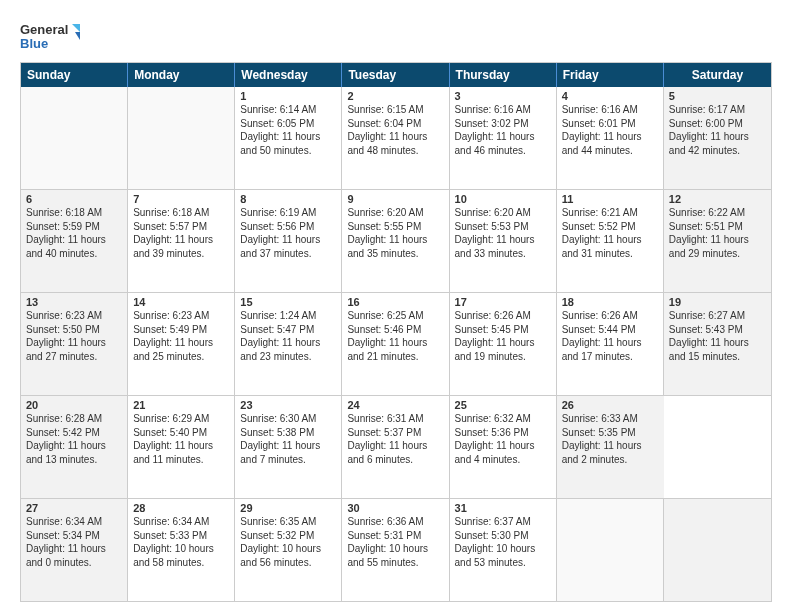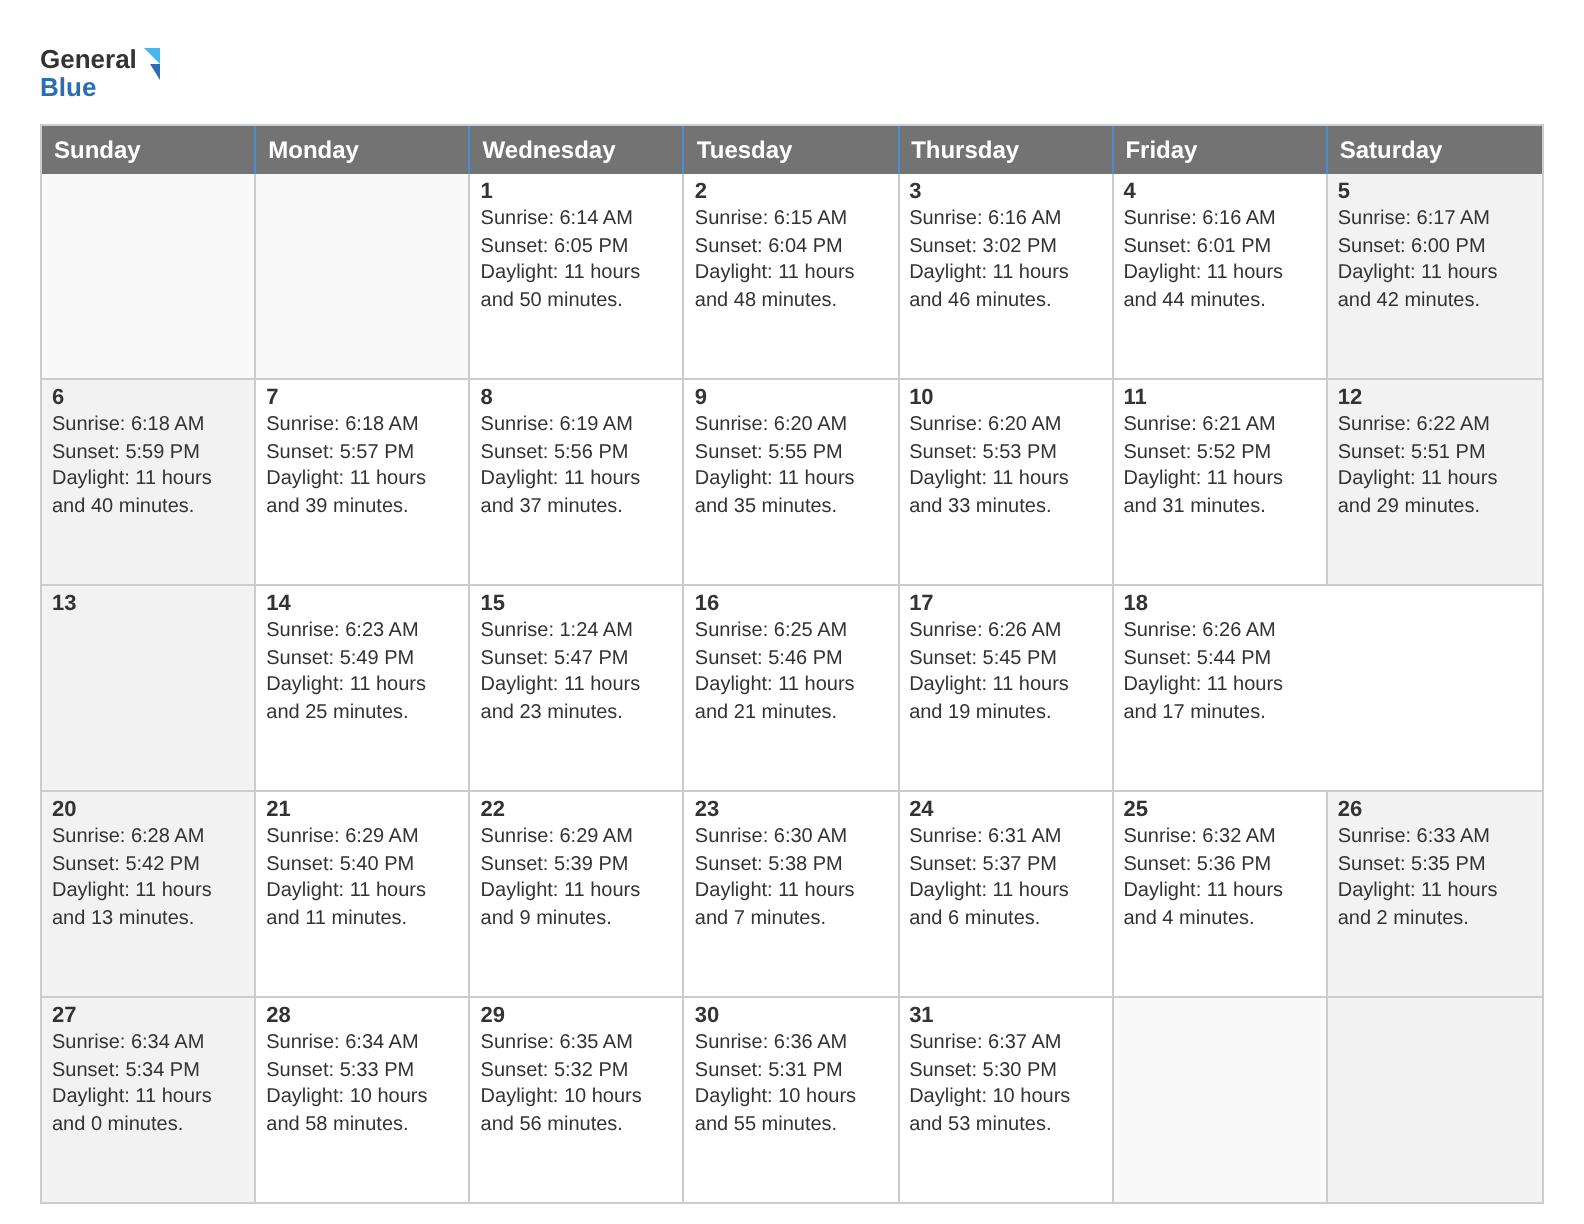--- a/index.html
+++ b/index.html
@@ -44,31 +44,31 @@
     }
     .calendar {
       flex: 1;
       display: flex;
       flex-direction: column;
       border: 1px solid #ccc;
     }
     .cal-header {
       display: grid;
       grid-template-columns: repeat(7, 1fr);
-      background: #737373;
+      background: #0c4a6e;
     }
     .cal-header-cell {
       color: #fff;
       font-size: 12px;
       font-weight: bold;
       padding: 5px 6px;
       text-align: left;
       border-right: 1px solid #4a8dd5;
     }
-    .cal-header-cell:last-child { border-right: none; }
+    .cal-header-cell:last-child { border-right: none; text-align: center; }
     .cal-body {
       flex: 1;
       display: flex;
       flex-direction: column;
     }
     .cal-row {
       display: grid;
       grid-template-columns: repeat(7, 1fr);
       flex: 1;
       border-top: 1px solid #ccc;
@@ -214,20 +214,24 @@
             <div class="day-num">12</div>
             <div class="day-info">Sunrise: 6:22 AM
 Sunset: 5:51 PM
 Daylight: 11 hours
 and 29 minutes.</div>
           </div>
         </div>
         <div class="cal-row">
           <div class="cal-cell shaded">
             <div class="day-num">13</div>
+            <div class="day-info">Sunrise: 6:23 AM
+Sunset: 5:50 PM
+Daylight: 11 hours
+and 27 minutes.</div>
           </div>
           <div class="cal-cell">
             <div class="day-num">14</div>
             <div class="day-info">Sunrise: 6:23 AM
 Sunset: 5:49 PM
 Daylight: 11 hours
 and 25 minutes.</div>
           </div>
           <div class="cal-cell">
             <div class="day-num">15</div>
@@ -250,42 +254,42 @@
 Daylight: 11 hours
 and 19 minutes.</div>
           </div>
           <div class="cal-cell">
             <div class="day-num">18</div>
             <div class="day-info">Sunrise: 6:26 AM
 Sunset: 5:44 PM
 Daylight: 11 hours
 and 17 minutes.</div>
           </div>
+          <div class="cal-cell shaded">
+            <div class="day-num">19</div>
+            <div class="day-info">Sunrise: 6:27 AM
+Sunset: 5:43 PM
+Daylight: 11 hours
+and 15 minutes.</div>
+          </div>
         </div>
         <div class="cal-row">
           <div class="cal-cell shaded">
             <div class="day-num">20</div>
             <div class="day-info">Sunrise: 6:28 AM
 Sunset: 5:42 PM
 Daylight: 11 hours
 and 13 minutes.</div>
           </div>
           <div class="cal-cell">
             <div class="day-num">21</div>
             <div class="day-info">Sunrise: 6:29 AM
 Sunset: 5:40 PM
 Daylight: 11 hours
 and 11 minutes.</div>
-          </div>
-          <div class="cal-cell">
-            <div class="day-num">22</div>
-            <div class="day-info">Sunrise: 6:29 AM
-Sunset: 5:39 PM
-Daylight: 11 hours
-and 9 minutes.</div>
           </div>
           <div class="cal-cell">
             <div class="day-num">23</div>
             <div class="day-info">Sunrise: 6:30 AM
 Sunset: 5:38 PM
 Daylight: 11 hours
 and 7 minutes.</div>
           </div>
           <div class="cal-cell">
             <div class="day-num">24</div>

